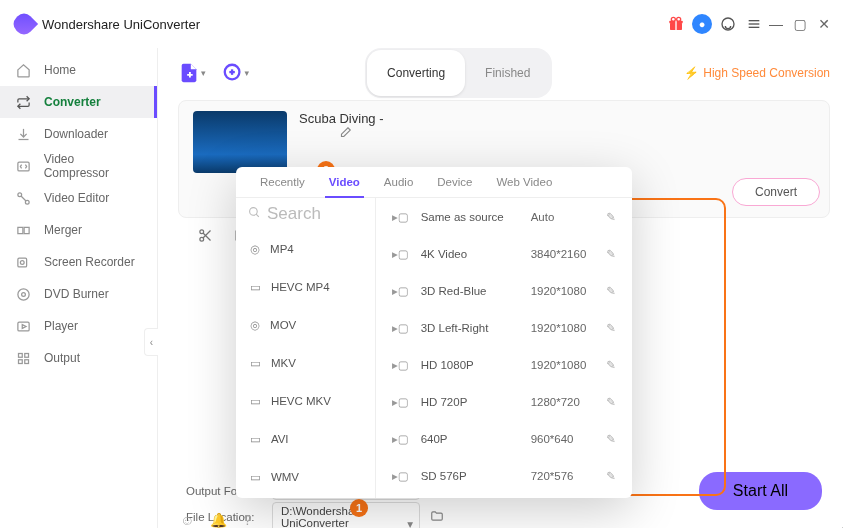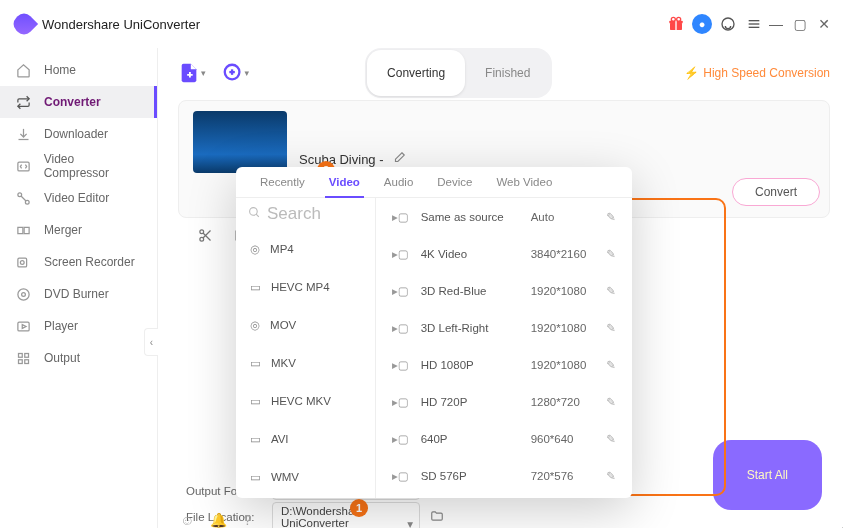--- a/index.html
+++ b/index.html
@@ -9,37 +9,37 @@
   .app-title { font-size: 13px; color: #222; font-weight: 500; }
   .titlebar-spacer { flex: 1; }
   .title-icon { width: 20px; display: inline-flex; align-items: center; justify-content: center; margin-left: 6px; color: #555; cursor: pointer; }
   .user-avatar { width: 20px; height: 20px; border-radius: 50%; background: #2f86ff; color: #fff; display: inline-flex; align-items: center; justify-content: center; font-size: 11px; }
   .gift-icon { color: #ff4848; }
   .window-btn { width: 24px; text-align: center; color: #666; cursor: pointer; font-size: 14px; }
 
   .main { display: flex; height: calc(100% - 36px); }
   .sidebar { width: 158px; border-right: 1px solid #eee; padding-top: 6px; }
   .nav-item { display: flex; align-items: center; height: 32px; padding: 0 16px; font-size: 12px; color: #666; cursor: pointer; }
-  .nav-item.active { background: #f0f0f2; color: #701a75; font-weight: 600; border-right: 3px solid #6a4cff; }
+  .nav-item.active { background: #f0f0f2; color: #15803d; font-weight: 600; border-right: 3px solid #6a4cff; }
   .nav-icon { width: 18px; margin-right: 10px; color: #999; display: inline-flex; }
   .nav-item.active .nav-icon { color: #555; }
 
   .content { flex: 1; position: relative; padding: 8px 20px 0 20px; }
   .toolbar { display: flex; align-items: center; height: 34px; }
   .tool-btn { display: inline-flex; align-items: center; margin-right: 16px; cursor: pointer; }
   .tool-svg { width: 22px; height: 22px; }
   .pill-group { background: #f1f1f3; border-radius: 16px; display: flex; padding: 2px; margin-left: 100px; }
   .pill { padding: 16px 20px; font-size: 12px; color: #888; border-radius: 14px; cursor: pointer; text-align: center; }
   .pill.active { background: #fff; color: #333; box-shadow: 0 1px 3px rgba(0,0,0,0.1); }
   .high-speed { margin-left: auto; color: #ff8a3a; font-size: 12px; display: flex; align-items: center; cursor: pointer; }
   .bolt { color: #ff8a3a; margin-right: 4px; }
 
   .card { background: #fafafa; border: 1px solid #eee; border-radius: 8px; margin-top: 10px; height: 118px; padding: 10px 14px; display: flex; }
   .thumb { width: 94px; height: 62px; background: linear-gradient(180deg, #0a3a6a 0%, #1a6bbf 70%, #0a3a6a 100%); border-radius: 4px; }
-  .card-title { font-size: 13px; color: #333; display: flex; align-items: center; margin-left: 12px; }
+  .card-title { font-size: 13px; color: #333; display: flex; align-items: center; margin-left: 12px; flex-direction: column; }
   .pencil { margin-left: 8px; color: #888; }
   .card-actions { position: absolute; display: flex; gap: 20px; left: 40px; top: 180px; }
   .action-icon { color: #777; cursor: pointer; }
 
   .convert-btn { position: absolute; right: 30px; top: 130px; background: #fff; border: 1px solid #f9a8d4; border-radius: 16px; padding: 6px 22px; font-size: 12px; color: #555; cursor: pointer; }
 
   .popup { position: absolute; left: 78px; top: 119px; width: 396px; background: #fff; border-radius: 6px; box-shadow: 0 12px 50px rgba(0,0,0,0.20); z-index: 10; overflow: hidden; }
   .tabs { display: flex; border-bottom: 1px solid #eee; padding: 0 12px; }
   .tab { padding: 9px 12px; font-size: 11.5px; color: #888; cursor: pointer; position: relative; }
   .tab.active { color: #6a4cff; font-weight: 600; }
@@ -60,21 +60,21 @@
 
   .footer { position: absolute; left: 0; right: 0; bottom: 0; padding: 8px 28px 10px 28px; background: #fff; }
   .footer-row { display: flex; align-items: center; height: 26px; font-size: 11.5px; color: #666; }
   .flabel { width: 86px; }
   .fselect { border: 1px solid #ddd; border-radius: 4px; padding: 2px 22px 2px 8px; font-size: 11.5px; color: #444; width: 148px; position: relative; cursor: pointer; }
   .fselect::after { content:'▾'; position:absolute; right:6px; color:#888; }
   .ficon-sm { margin-left: 10px; color: #888; }
   .merge { margin-left: 26px; display: flex; align-items: center; gap: 8px; }
   .toggle { width: 24px; height: 13px; background: #e0e0e0; border-radius: 7px; position: relative; }
   .toggle::after { content:''; width: 11px; height: 11px; background:#fff; border-radius:50%; position:absolute; top:1px; left:1px; }
-  .start-all { position: absolute; right: 28px; bottom: 30px; background: #8a6aff; color: #fef9c3; border-radius: 18px; padding: 28px 34px; font-size: 12px; cursor: pointer; }
+  .start-all { position: absolute; right: 28px; bottom: 30px; background: #8a6aff; color: #000000; border-radius: 18px; padding: 10px 34px; font-size: 16px; cursor: pointer; }
   .footer-icons { position: absolute; left: 22px; bottom: 12px; display: flex; gap: 16px; color: #aaa; font-size: 14px; }
   .resize-grip { position: absolute; right: 6px; bottom: 4px; width: 12px; height: 12px; }
   .reveal-arrow { position: absolute; left: -14px; top: 280px; width: 14px; height: 28px; background: #fff; border: 1px solid #eee; border-right: none; border-radius: 4px 0 0 4px; display:flex; align-items:center; justify-content:center; font-size:10px; color:#888; cursor:pointer;}
 
   .callout { position: absolute; border: 2px solid #f97316; border-radius: 10px; pointer-events: none; }
   .callout-num { position: absolute; width: 18px; height: 18px; background: #f97316; color: #fff; border-radius: 50%; font-size: 11px; font-weight: 600; display: flex; align-items: center; justify-content: center; pointer-events: none; }
 </style>
 </head>
 <body>
 

